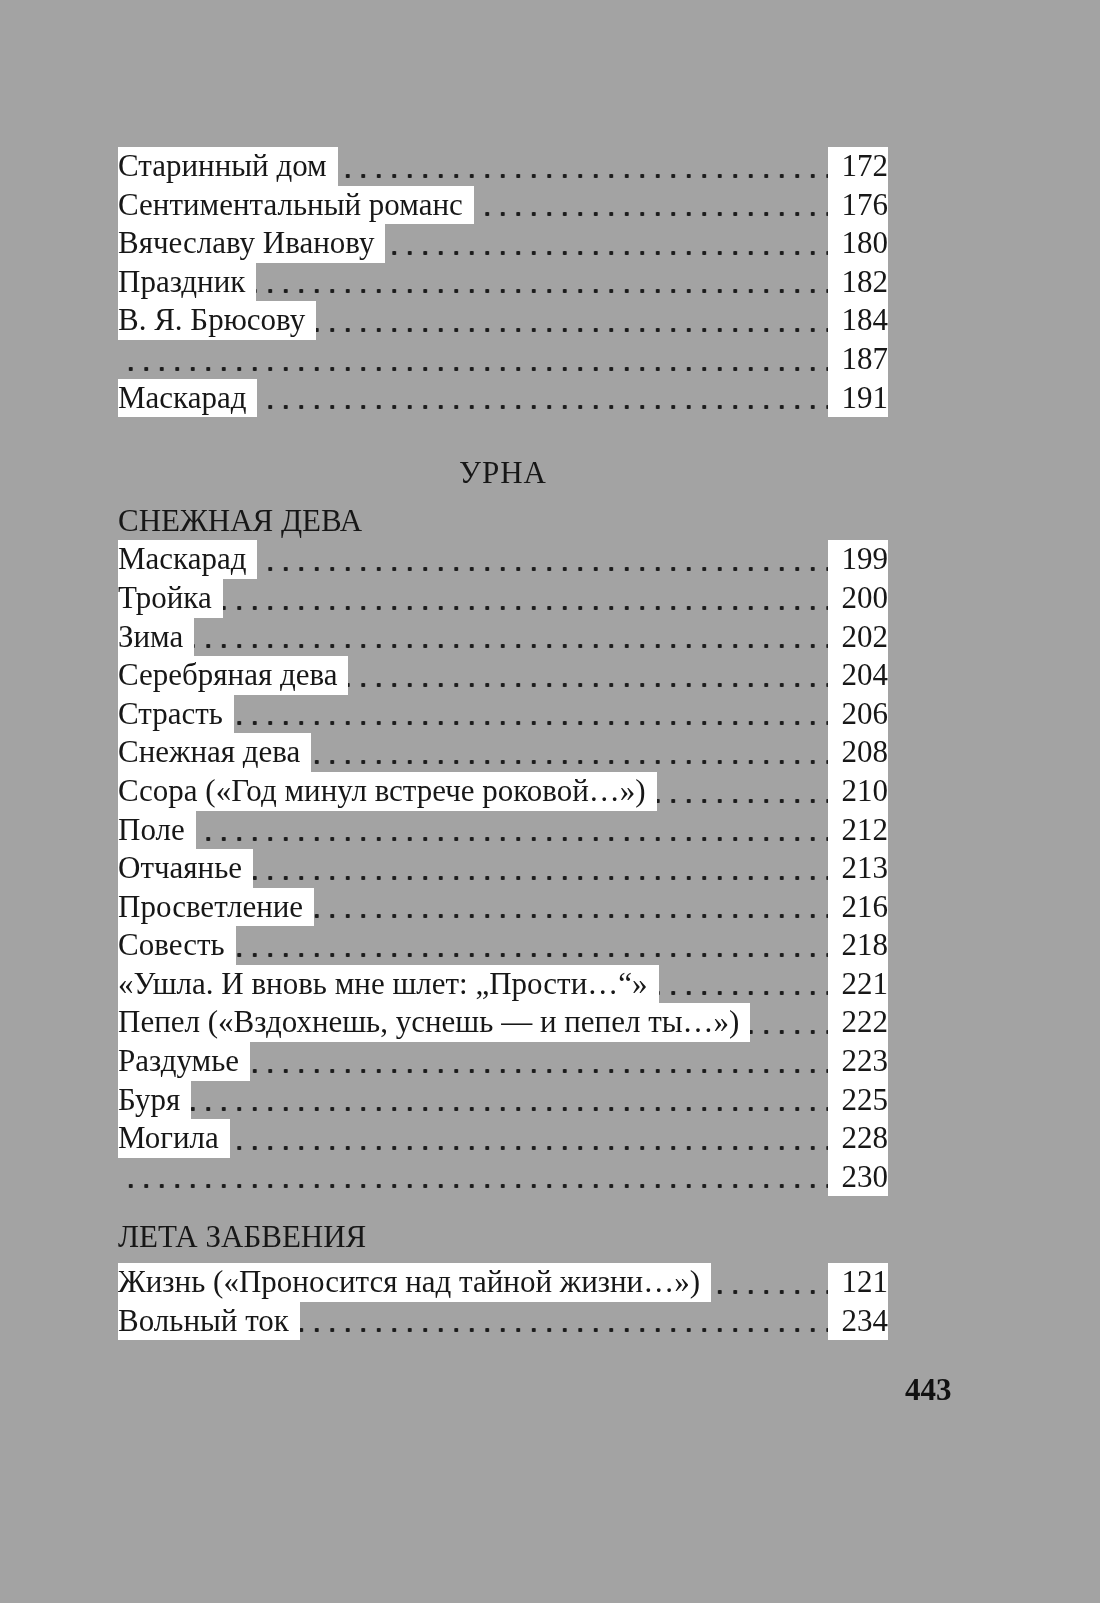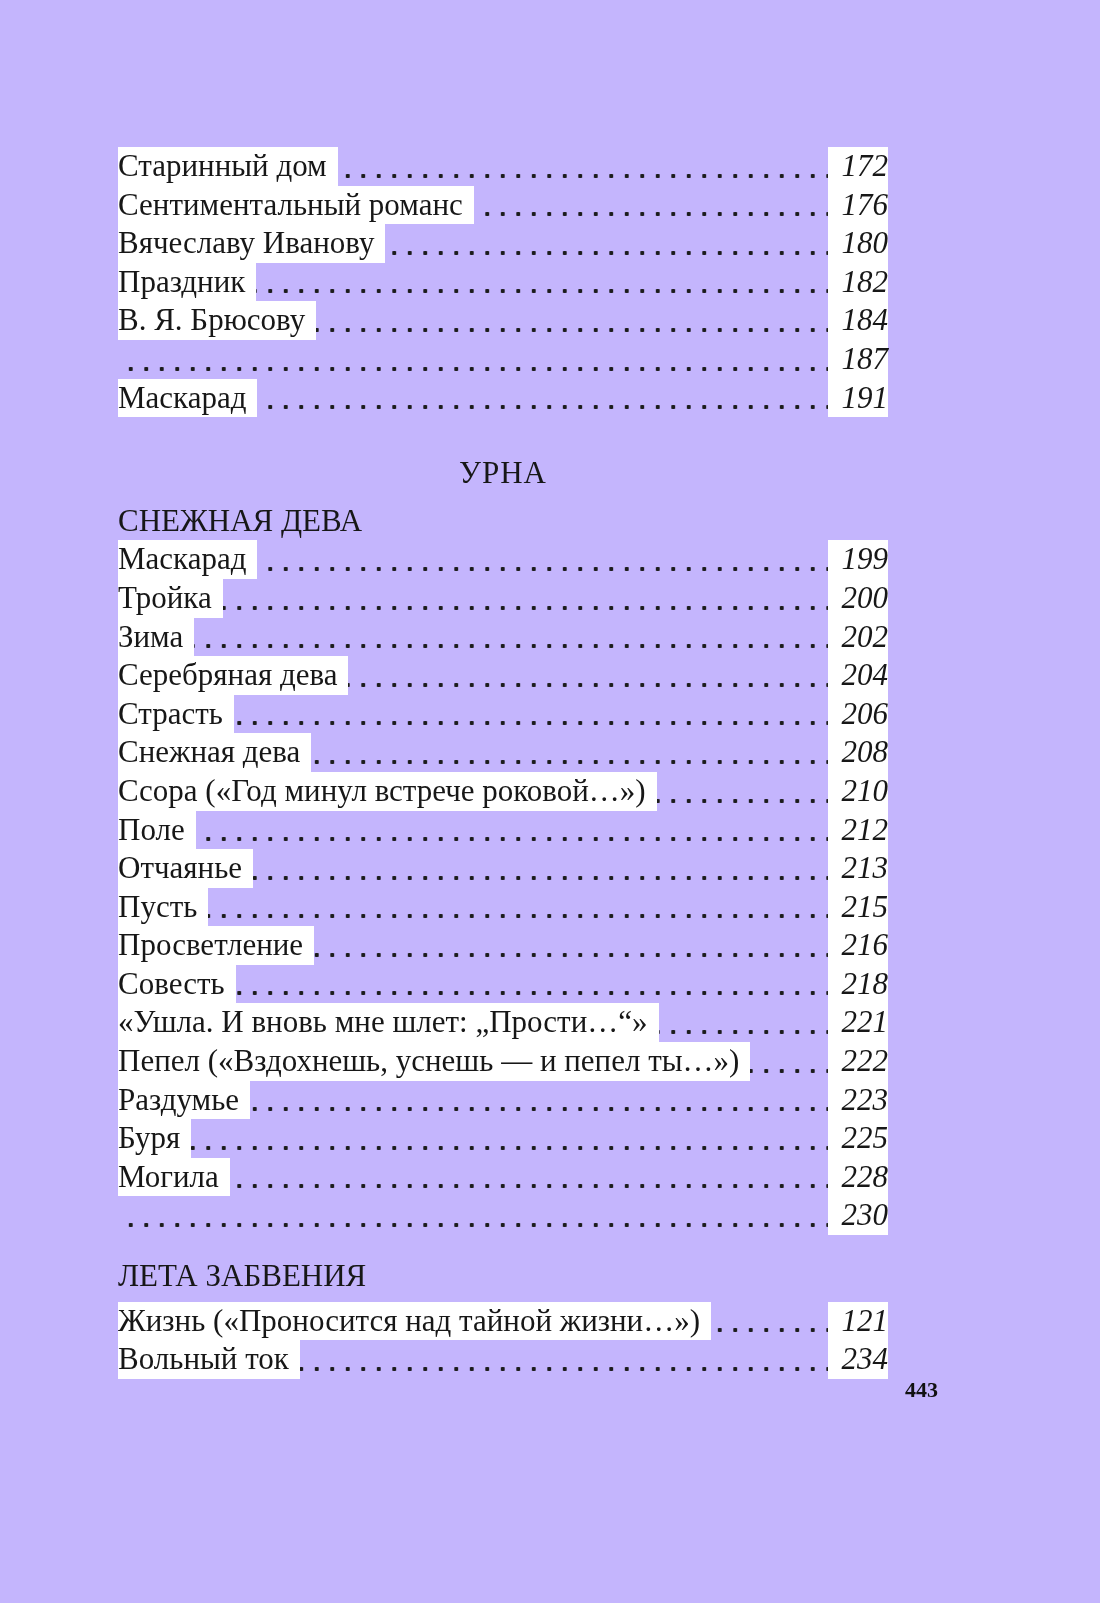--- a/index.html
+++ b/index.html
@@ -4,21 +4,21 @@
 <style>
   html, body {
     margin: 0;
     padding: 0;
     background: #ffffff;
   }
   .page {
     position: relative;
     width: 1100px;
     height: 1603px;
-    background: #c4b5fd;
+    background: #a3a3a3;
     overflow: hidden;
     font-family: "Liberation Serif", "DejaVu Serif", serif;
     color: #171717;
   }
   .toc {
     position: absolute;
     left: 118px;
     top: 147px;
     width: 770px;
     font-size: 31px;
@@ -42,21 +42,20 @@
   }
   .toc-leader {
     flex: 1 1 auto;
     min-width: 10px;
   }
   .toc-page {
     background: #ffffff;
     padding-left: 14px;
     flex: 0 0 auto;
     text-align: right;
-    font-style: italic;
   }
   .toc-heading {
     height: 38.6px;
     line-height: 38.6px;
     text-align: center;
     margin-top: 37px;
     letter-spacing: 1px;
   }
   .toc-subheading {
     height: 38.6px;
@@ -64,21 +63,21 @@
     margin-top: 9px;
   }
   .toc-subheading.spaced {
     margin-top: 22px;
     margin-bottom: 6px;
   }
   .folio {
     position: absolute;
     left: 905px;
     top: 1371px;
-    font-size: 22px;
+    font-size: 31px;
     line-height: 38.6px;
     font-weight: bold;
     color: #111111;
     text-align: center;
   }
 </style>
 </head>
 <body>
 
 <main class="page">
@@ -158,25 +157,20 @@
         <span class="toc-title">Поле</span>
         <span class="toc-leader"></span>
         <span class="toc-page">212</span>
       </div>
       <div class="toc-row">
         <span class="toc-title">Отчаянье</span>
         <span class="toc-leader"></span>
         <span class="toc-page">213</span>
       </div>
       <div class="toc-row">
-        <span class="toc-title">Пусть</span>
-        <span class="toc-leader"></span>
-        <span class="toc-page">215</span>
-      </div>
-      <div class="toc-row">
         <span class="toc-title">Просветление</span>
         <span class="toc-leader"></span>
         <span class="toc-page">216</span>
       </div>
       <div class="toc-row">
         <span class="toc-title">Совесть</span>
         <span class="toc-leader"></span>
         <span class="toc-page">218</span>
       </div>
       <div class="toc-row">

